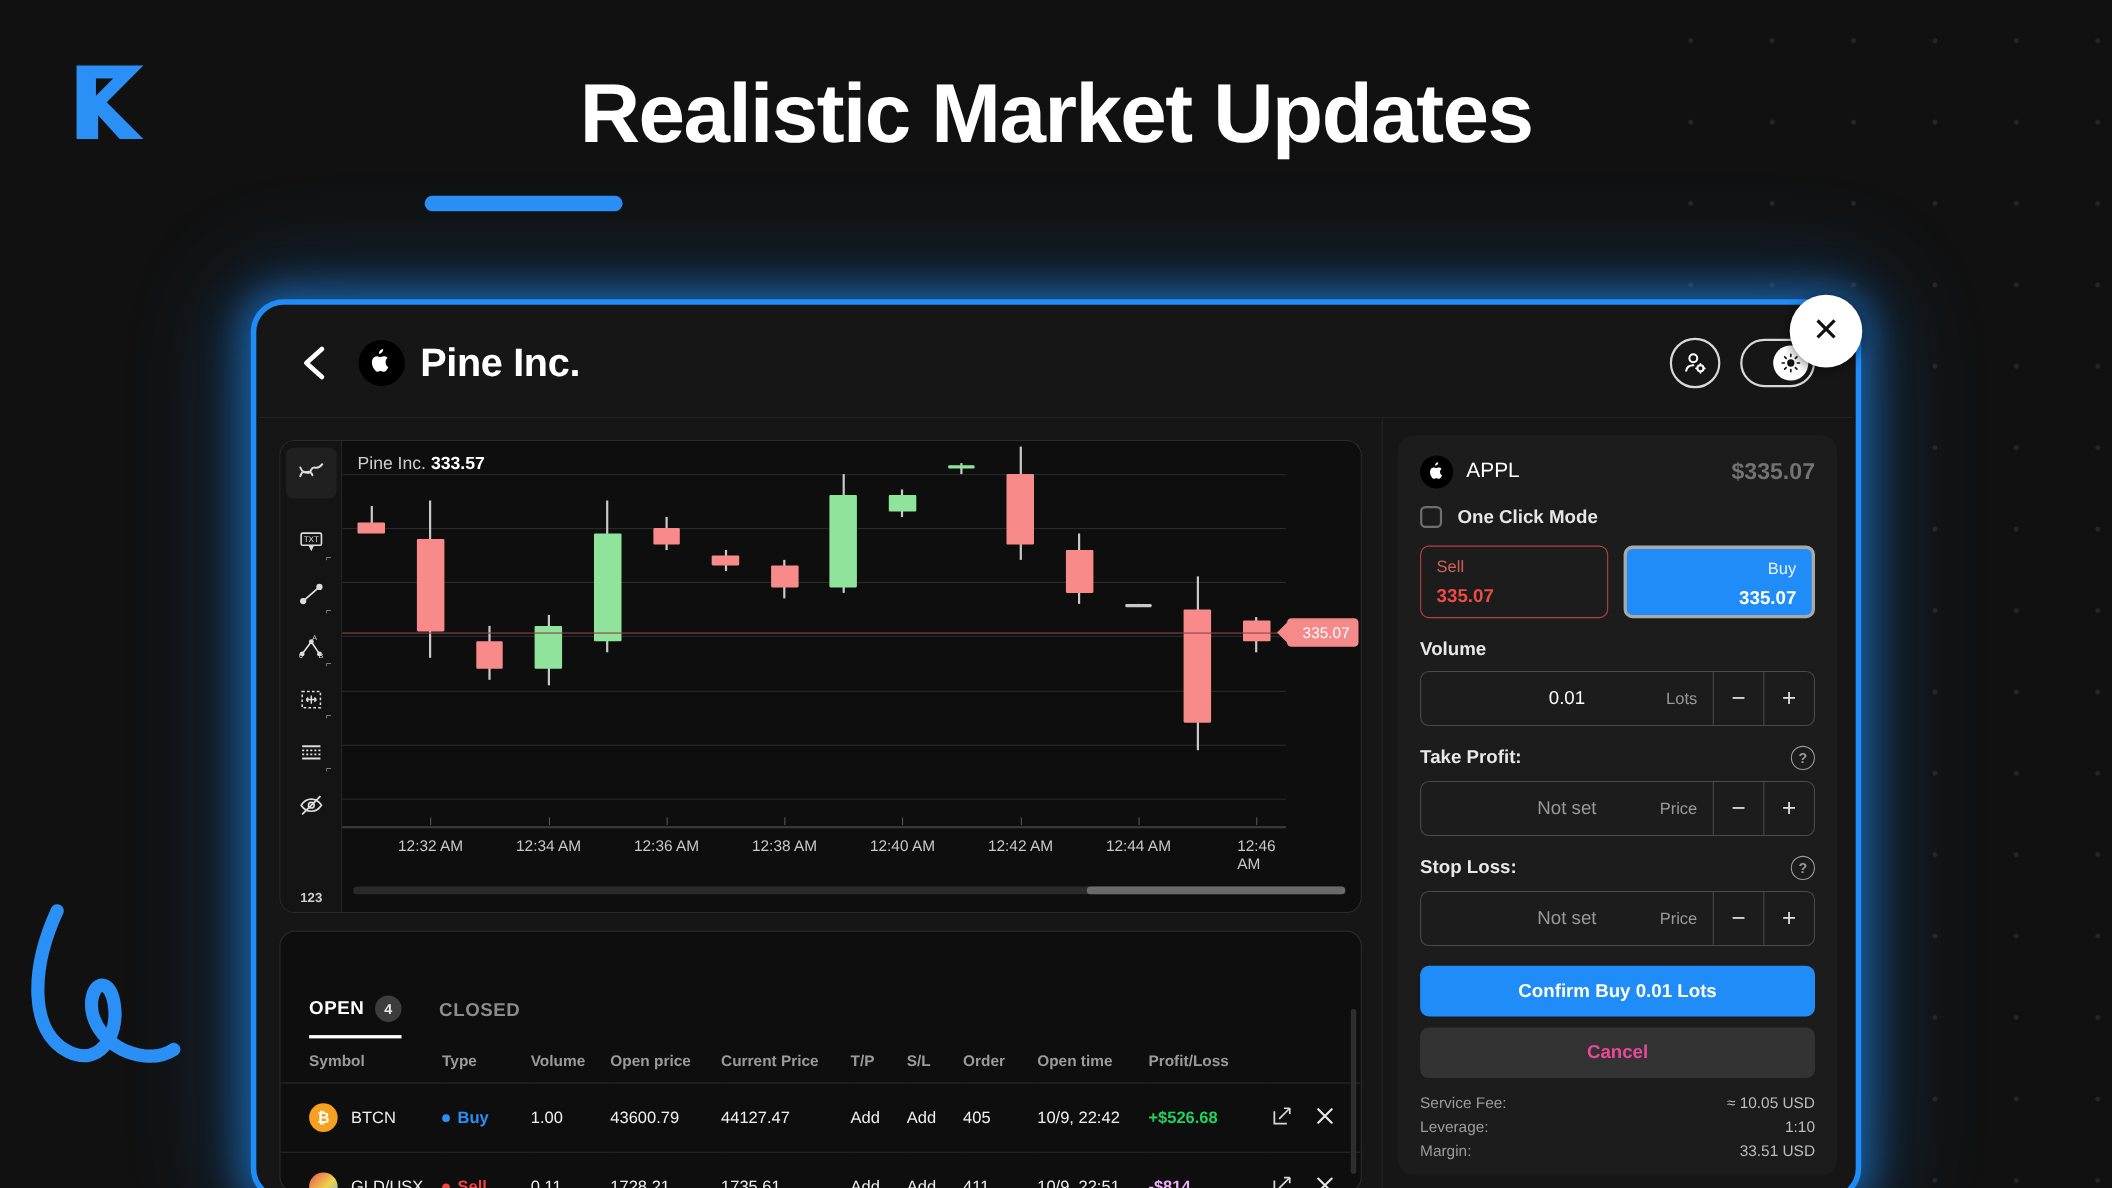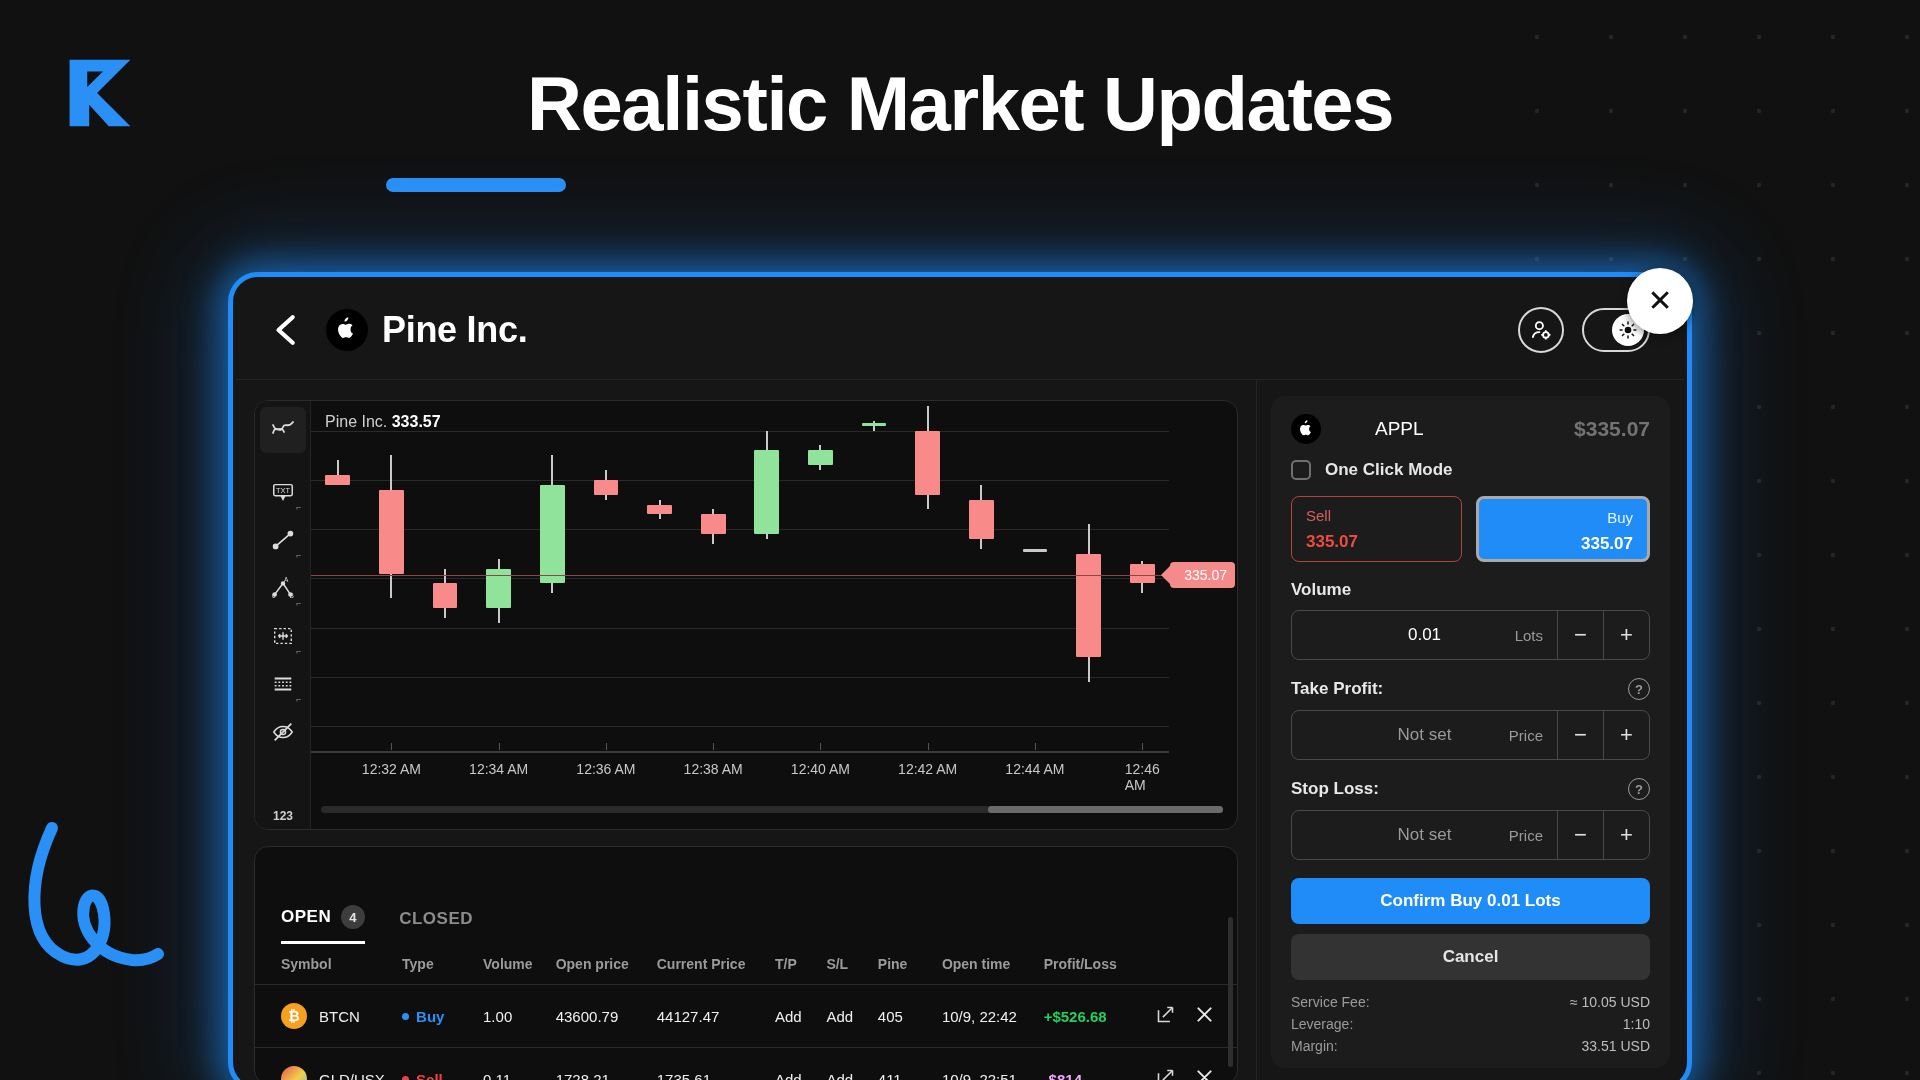--- a/index.html
+++ b/index.html
@@ -192,21 +192,21 @@
   .sell { color: #f04242; } .sell .dot { background: #f04242; }
   .muted { color: #8c8c8c; cursor: pointer; }
   .pl-pos { color: #21d15f; font-weight: 700; }
   .pl-neg { color: #f0abfc; font-weight: 700; }
   .act { display: flex; gap: 18px; align-items: center; justify-content: flex-end; padding-right: 22px; }
   .act svg { cursor: pointer; }
   .vscroll { position: absolute; right: 4px; top: 70px; width: 5px; height: 150px; background: #2e2e2e; border-radius: 3px; }
 
   
   .trade-panel { background: #1c1c1c; border-radius: 14px; padding: 18px 20px 14px 20px; height: 672px; position: relative; }
-  .tp-head { display: flex; align-items: center; gap: 42px; }
+  .tp-head { display: flex; align-items: center; }
   .tp-avatar { width: 30px; height: 30px; border-radius: 50%; background: #000; display: flex; align-items: center; justify-content: center; margin-right: 12px; }
   .tp-sym { color: #fff; font-size: 19px; }
   .tp-price { margin-left: auto; color: #737373; font-size: 21px; font-weight: 700; }
   .occ { display: flex; align-items: center; gap: 14px; margin-top: 16px; }
   .cbox { width: 20px; height: 20px; border: 2px solid #6f6f6f; border-radius: 5px; cursor: pointer; }
   .occ-label { color: #e6e6e6; font-size: 17px; font-weight: 700; }
   .sb-row { display: flex; gap: 14px; margin-top: 16px; }
   .sbtn { flex: 1; height: 66px; border-radius: 8px; padding: 10px 14px; cursor: pointer; }
   .sbtn.sell { border: 1px solid #b8413e; background: transparent; }
   .sbtn.sell .t { color: #d4605c; font-size: 15px; }
@@ -216,21 +216,21 @@
   .sbtn.buy .v { color: #fff; font-size: 17px; font-weight: 700; margin-top: 8px; }
   .fld-label { color: #e8e8e8; font-size: 17px; font-weight: 700; margin-top: 18px; display: flex; align-items: center; }
   .help { margin-left: auto; width: 22px; height: 22px; border-radius: 50%; border: 1.5px solid #9a9a9a; color: #9a9a9a; font-size: 13px; display: flex; align-items: center; justify-content: center; cursor: pointer; }
   .stepper { margin-top: 10px; height: 50px; border: 1px solid #4a4a4a; border-radius: 8px; display: flex; align-items: stretch; overflow: hidden; }
   .stepper .val { flex: 1; display: flex; align-items: center; justify-content: center; gap: 0; position: relative; }
   .stepper .val .num { color: #fff; font-size: 17px; }
   .stepper .val .num.unset { color: #9a9a9a; }
   .stepper .val .unit { position: absolute; right: 14px; color: #9a9a9a; font-size: 15px; }
   .stepper .btn { width: 46px; border-left: 1px solid #4a4a4a; display: flex; align-items: center; justify-content: center; color: #e0e0e0; font-size: 22px; cursor: pointer; }
   .confirm-btn { margin-top: 18px; height: 46px; background: #1f8cf7; color: #fff; border-radius: 8px; display: flex; align-items: center; justify-content: center; font-size: 17px; font-weight: 700; cursor: pointer; }
-  .cancel-btn { margin-top: 10px; height: 46px; background: #333333; color: #e5e5e5; border-radius: 8px; display: flex; align-items: center; justify-content: center; font-size: 17px; font-weight: 700; cursor: pointer; }
+  .cancel-btn { margin-top: 10px; height: 46px; background: #333333; color: #ec4899; border-radius: 8px; display: flex; align-items: center; justify-content: center; font-size: 17px; font-weight: 700; cursor: pointer; }
   .meta { margin-top: 14px; }
   .meta-row { display: flex; color: #9b9b9b; font-size: 14px; margin-bottom: 6px; }
   .meta-row .mv { margin-left: auto; color: #bdbdbd; }
 </style>
 </head>
 <body>
 
 <div id="stage">
 
   <div class="dotgrid"></div>
@@ -474,21 +474,21 @@
           <table class="otable">
             <thead>
                 <tr id="otable-head">
                   <th style="width: 160px;">Symbol</th>
                   <th style="width: 110px;">Type</th>
                   <th style="width: 90px;">Volume</th>
                   <th style="width: 130px;">Open price</th>
                   <th style="width: 160px;">Current Price</th>
                   <th style="width: 70px;">T/P</th>
                   <th style="width: 70px;">S/L</th>
-                  <th style="width: 90px;">Pine</th>
+                  <th style="width: 90px;">Order</th>
                   <th style="width: 150px;">Open time</th>
                   <th style="width: 140px;">Profit/Loss</th>
                   <th></th>
                 </tr>
               </thead>
             <tbody id="otable-body">
                 <tr>
                   <td>
                     <div class="sym-cell">
                       <span class="coin btc">₿</span>

